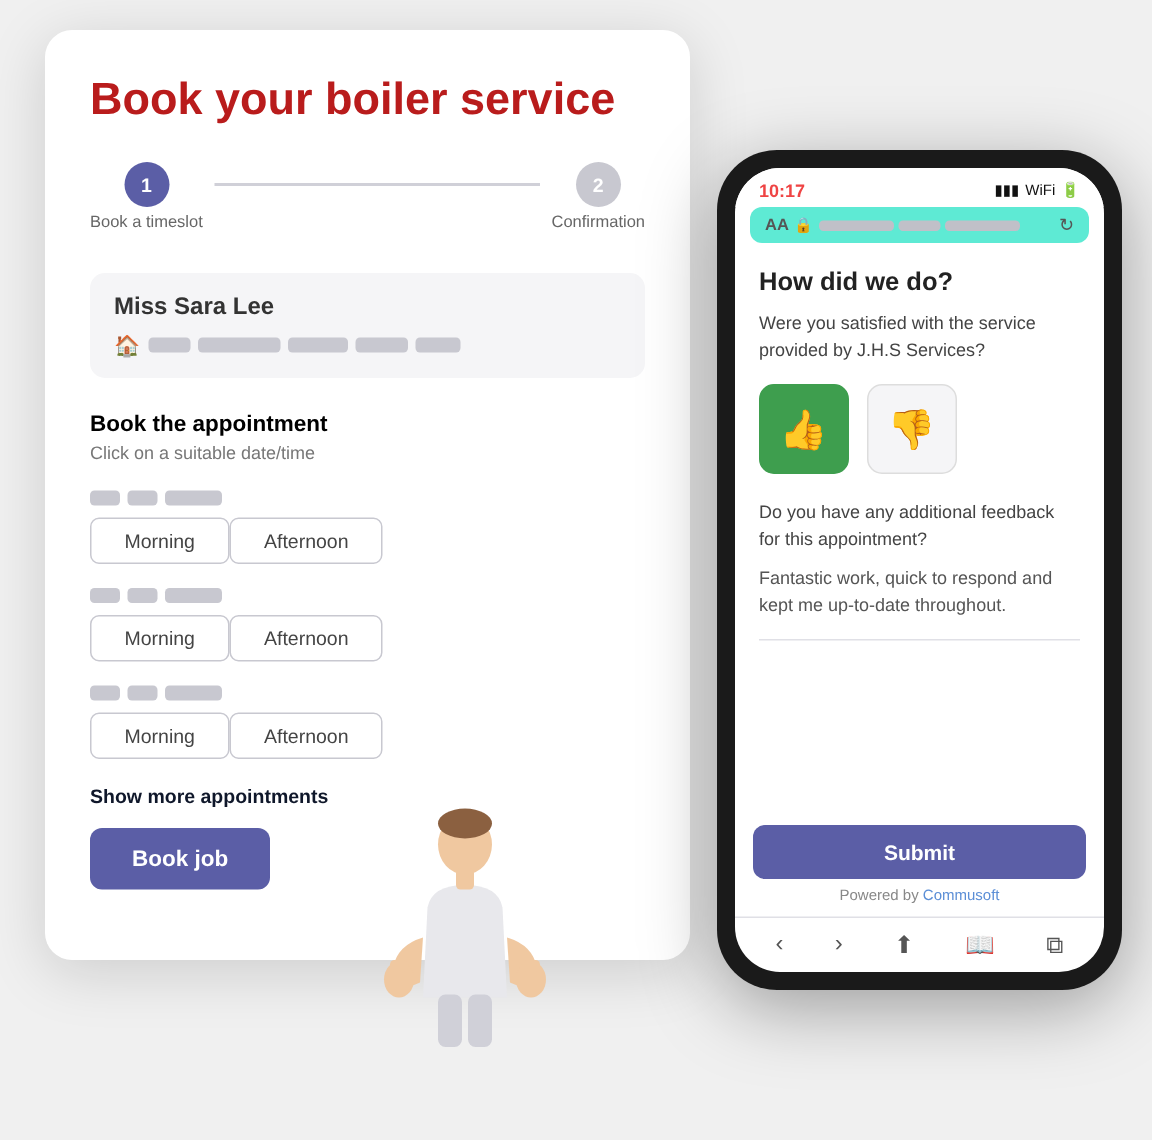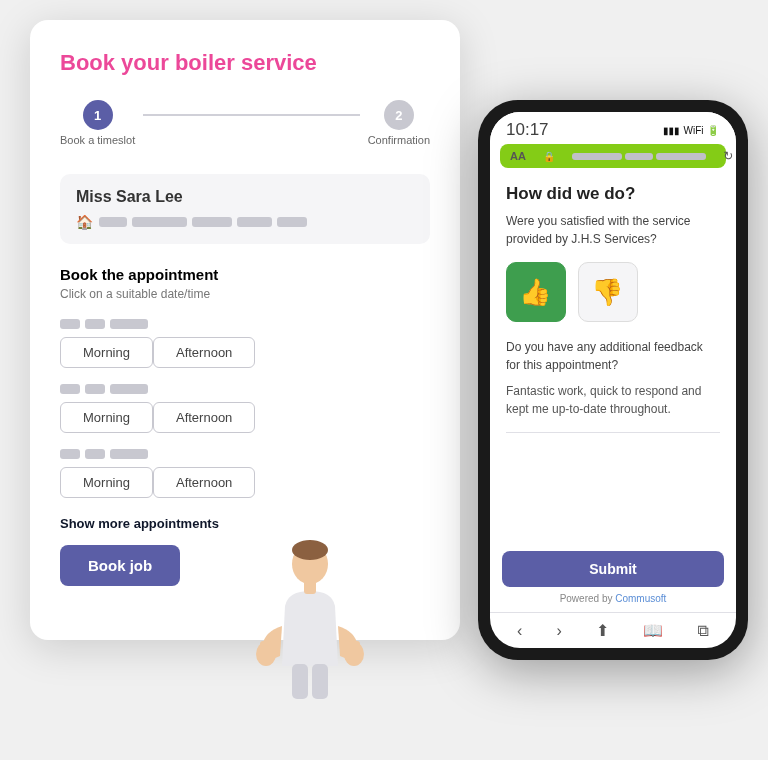--- a/index.html
+++ b/index.html
@@ -19,23 +19,23 @@
       left: 30px;
       width: 430px;
       min-height: 620px;
       background: #fff;
       border-radius: 18px;
       box-shadow: 0 8px 40px rgba(0,0,0,0.15);
       padding: 30px 30px 30px 30px;
     }
 
     .tablet-title {
-      font-size: 22px;
-      font-weight: 700;
-      color: #ec4899;
+      font-size: 30px;
+      font-weight: 700;
+      color: #b91c1c;
       margin-bottom: 24px;
     }
 
     
     .steps-row {
       display: flex;
       align-items: center;
       margin-bottom: 28px;
       gap: 0;
     }
@@ -187,39 +187,39 @@
       flex-direction: column;
     }
     .phone-notch-bar {
       background: #fff;
       padding: 8px 16px 4px;
       display: flex;
       align-items: center;
       justify-content: space-between;
     }
     .phone-time {
-      font-size: 17px;
-      font-weight: 400;
-      color: #404040;
+      font-size: 12px;
+      font-weight: 700;
+      color: #ef4444;
     }
     .phone-status-icons {
       display: flex;
       gap: 4px;
       align-items: center;
       font-size: 10px;
       color: #111;
     }
     .phone-url-bar {
-      background: #84cc16;
+      background: #5eead4;
       margin: 0 10px 6px;
       border-radius: 8px;
       padding: 5px 10px;
       display: flex;
       align-items: center;
-      gap: 17px;
+      gap: 4px;
     }
     .url-bar-dots {
       display: flex;
       gap: 3px;
     }
     .url-dot {
       width: 50px;
       height: 7px;
       background: #c0c0c8;
       border-radius: 3px;

